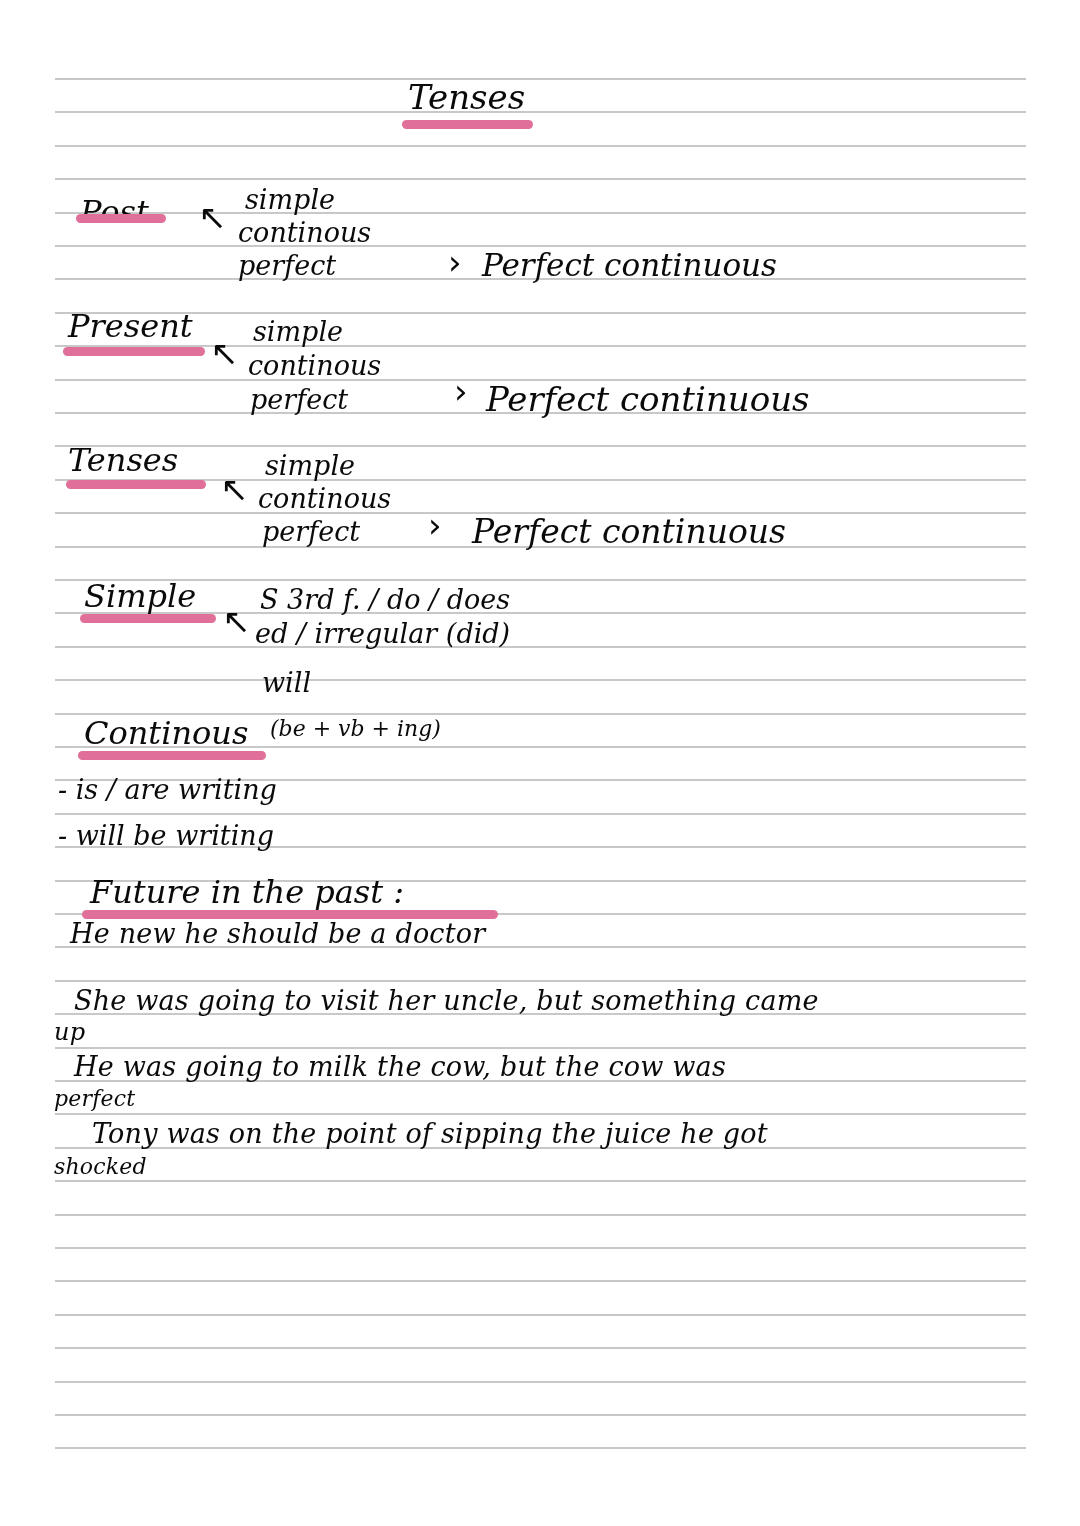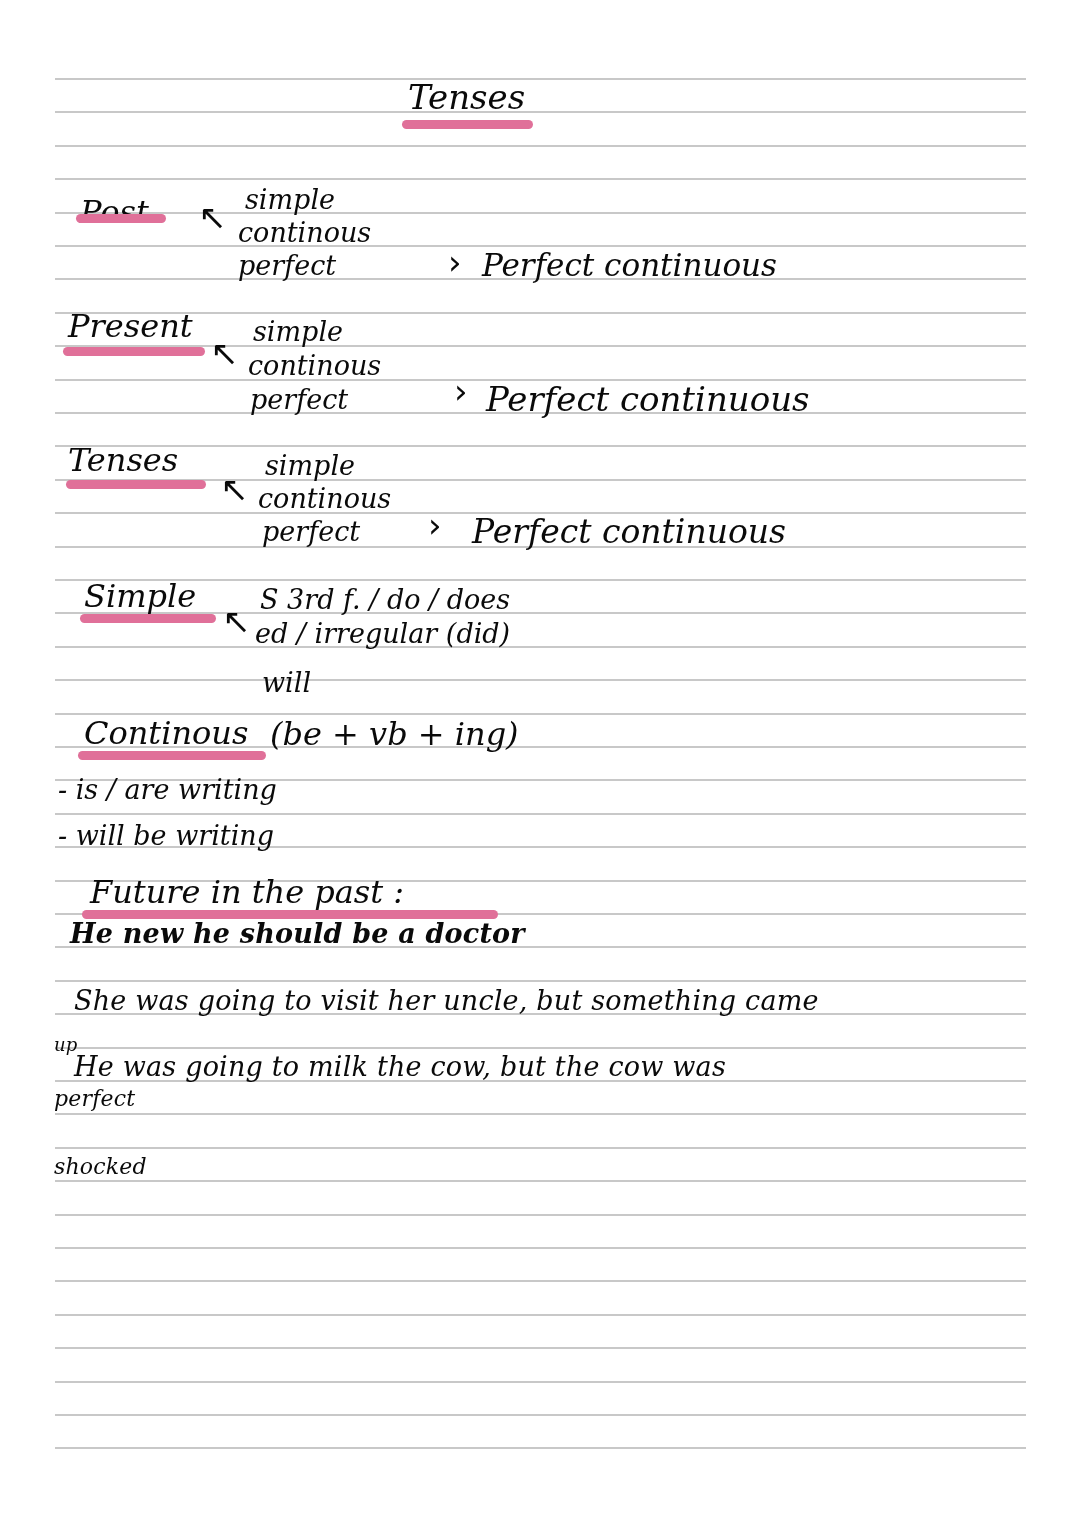--- a/index.html
+++ b/index.html
@@ -106,25 +106,26 @@
 
   <div class="hw heading" style="left:84px; top:580px;">Simple</div>
   <div class="hl" style="left:80px; top:614px; width:136px;"></div>
   <div class="arrow" style="left:222px; top:604px;">↖</div>
   <div class="hw item" style="left:260px; top:586px;">S 3rd f. / do / does</div>
   <div class="hw item" style="left:255px; top:620px;">ed / irregular (did)</div>
   <div class="hw item" style="left:262px; top:669px;">will</div>
 
   <div class="hw heading" style="left:84px; top:717px;">Continous</div>
   <div class="hl" style="left:78px; top:751px; width:188px;"></div>
-  <div class="hw item" style="left:270px; top:718px; font-size:32px;">(be + vb + ing)</div>
+  <div class="hw item" style="left:270px; top:718px; font-size:22px;">(be + vb + ing)</div>
   <div class="hw item" style="left:58px; top:756px;margin-top:20px;">- is / are writing</div>
   <div class="hw item" style="left:58px; top:822px;">- will be writing</div>
 
   <div class="hw heading" style="left:90px; top:876px;">Future in the past :</div>
   <div class="hl" style="left:82px; top:910px; width:416px;"></div>
-  <div class="hw sent" style="left:70px; top:920px;font-weight:bold;">He new he should be a doctor</div>
+  <div class="hw sent" style="left:70px; top:920px;">He new he should be a doctor</div>
   <div class="hw sent" style="left:74px; top:987px;">She was going to visit her uncle, but something came</div>
-  <div class="hw sent" style="left:54px; top:1020px; font-size:18px;margin-top:16px;">up</div>
+  <div class="hw sent" style="left:54px; top:1020px; font-size:24px;">up</div>
   <div class="hw sent" style="left:74px; top:1053px;">He was going to milk the cow, but the cow was</div>
   <div class="hw sent" style="left:54px; top:1088px; font-size:22px;">perfect</div>
+  <div class="hw sent" style="left:92px; top:1120px;">Tony was on the point of sipping the juice he got</div>
   <div class="hw sent" style="left:54px; top:1156px; font-size:22px;">shocked</div>
 </div>
 
 </body></html>

